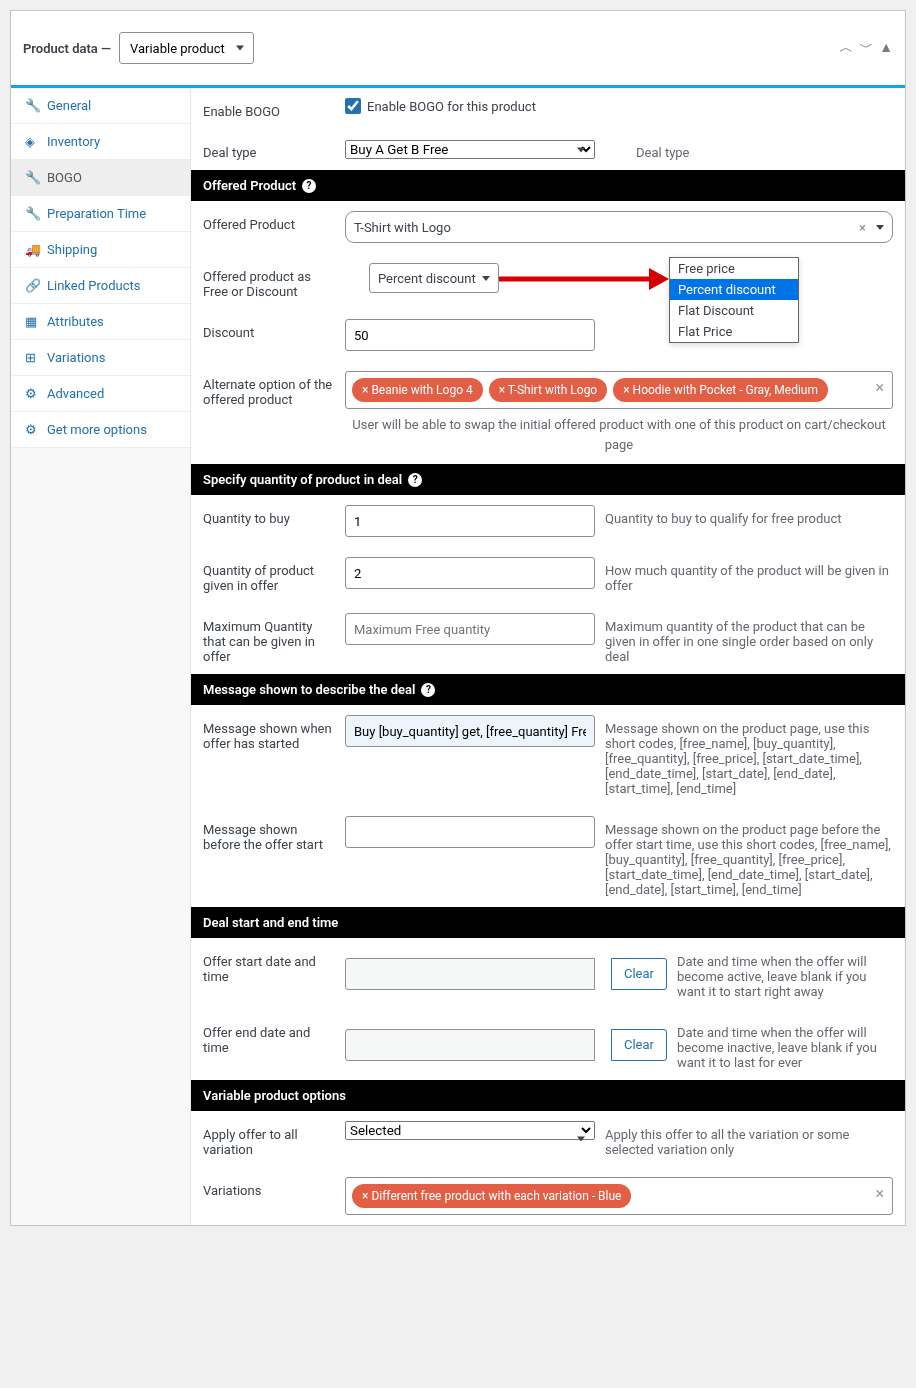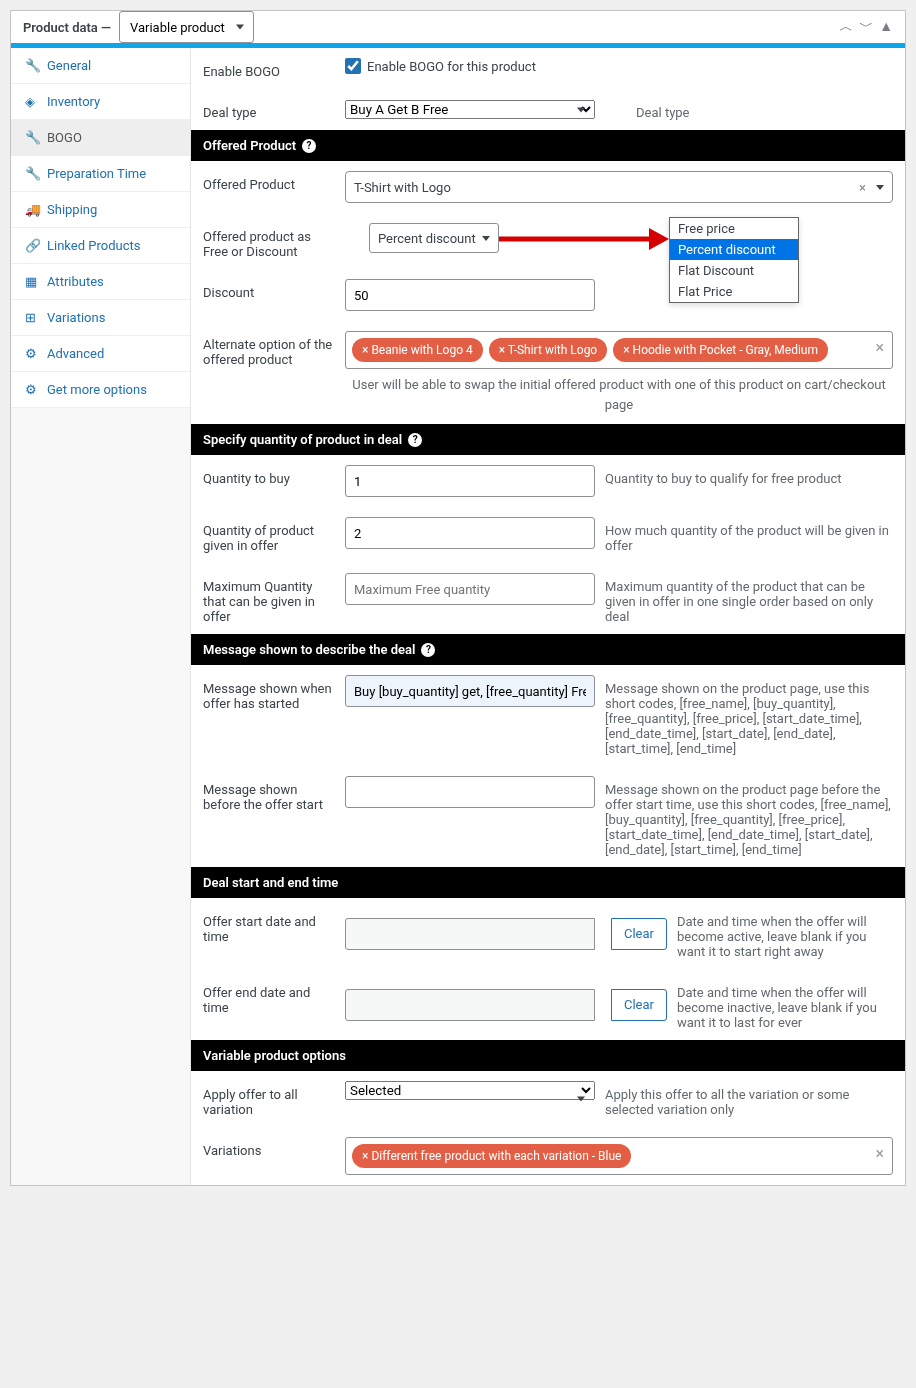--- a/index.html
+++ b/index.html
@@ -1,18 +1,18 @@
 <!DOCTYPE html>
 <html><head>
 <meta charset="utf-8">
 <style>
 * { margin:0; padding:0; box-sizing:border-box; font-family:-apple-system,BlinkMacSystemFont,"Segoe UI",Roboto,sans-serif; }
 body { background:#f0f0f1; padding:10px; font-size:13px; color:#3c434a; }
 .panel { background:#fff; border:1px solid #c3c4c7; }
-.panel-header { display:flex; align-items:center; padding:0 12px; border-bottom:5px solid #0ea5e9; }
+.panel-header { display:flex; align-items:center; padding:21px 12px; border-bottom:3px solid #0ea5e9; }
 .panel-header .title { font-weight:600; }
 .panel-header select { margin-left:8px; height:32px; padding:0 28px 0 10px; border:1px solid #8c8f94; border-radius:3px; background:#fff; appearance:none; font-size:13px; position:relative; }
 .select-wrap { position:relative; display:inline-block; }
 .select-wrap::after { content:""; position:absolute; right:10px; top:50%; transform:translateY(-50%); width:0; height:0; border-left:4px solid transparent; border-right:4px solid transparent; border-top:5px solid #3c434a; pointer-events:none; }
 .header-icons { margin-left:auto; display:flex; gap:6px; }
 .header-icons span { cursor:pointer; color:#787c82; font-size:14px; }
 .panel-body { display:flex; }
 .sidebar { width:180px; border-right:1px solid #e5e5e5; background:#f8f8f8; }
 .sidebar-item { display:flex; align-items:center; gap:8px; padding:10px 14px; color:#2271b1; font-size:13px; border-bottom:1px solid #eee; cursor:pointer; background:#fff; }
 .sidebar-item.active { background:#eee; color:#555; border-left:0; }
@@ -21,21 +21,21 @@
 .main { flex:1; }
 .section-header { background:#000; color:#fff; padding:8px 12px; font-weight:600; font-size:13px; display:flex; align-items:center; gap:6px; }
 .help-icon { display:inline-flex; width:14px; height:14px; border-radius:50%; background:#fff; color:#000; font-size:10px; align-items:center; justify-content:center; font-weight:700; }
 .form-row { display:flex; align-items:flex-start; padding:10px 12px; gap:12px; }
 .form-row > label { width:130px; flex-shrink:0; padding-top:6px; color:#3c434a; font-size:13px; }
 .form-row .field { flex:1; }
 .form-row .hint { color:#646970; font-size:13px; margin-left:10px; flex:1; padding-top:6px; }
 .form-row .hint-below { color:#646970; font-size:13px; margin-top:6px; line-height:1.5;text-align:center; }
 input[type=text], .input-like { width:250px; height:32px; padding:0 8px; border:1px solid #8c8f94; border-radius:3px; font-size:13px; }
 .input-wide { width:100%; }
-.select2 { display:flex; align-items:center; justify-content:space-between; height:32px; padding:0 8px; border:1px solid #8c8f94; border-radius:4px; font-size:13px; background:#fff; }
+.select2 { display:flex; align-items:center; justify-content:space-between; height:32px; padding:0 8px; border:1px solid #8c8f94; border-radius:9px; font-size:13px; background:#fff; }
 .select2 .clear { color:#888; margin-right:4px; }
 .select2 .caret { width:0; height:0; border-left:4px solid transparent; border-right:4px solid transparent; border-top:5px solid #3c434a; }
 .small-select { display:inline-flex; align-items:center; gap:6px; height:30px; padding:0 8px; border:1px solid #8c8f94; border-radius:3px; font-size:13px; background:#fff; }
 .small-select .caret { width:0; height:0; border-left:4px solid transparent; border-right:4px solid transparent; border-top:5px solid #3c434a; }
 .checkbox-row { display:flex; align-items:center; gap:6px; }
 .checkbox-row input { width:16px; height:16px; accent-color:#2271b1; }
 .tag-container { border:1px solid #8c8f94; border-radius:3px; padding:6px; display:flex; flex-wrap:wrap; gap:6px; position:relative; }
 .tag { background:#e25f46; color:#fff; padding:5px 10px; border-radius:12px; font-size:12px; display:inline-flex; align-items:center; }
 .tag-container .clear-all { position:absolute; right:8px; top:6px; color:#999; cursor:pointer; font-size:16px; }
 .arrow-svg { position:absolute; pointer-events:none; }

